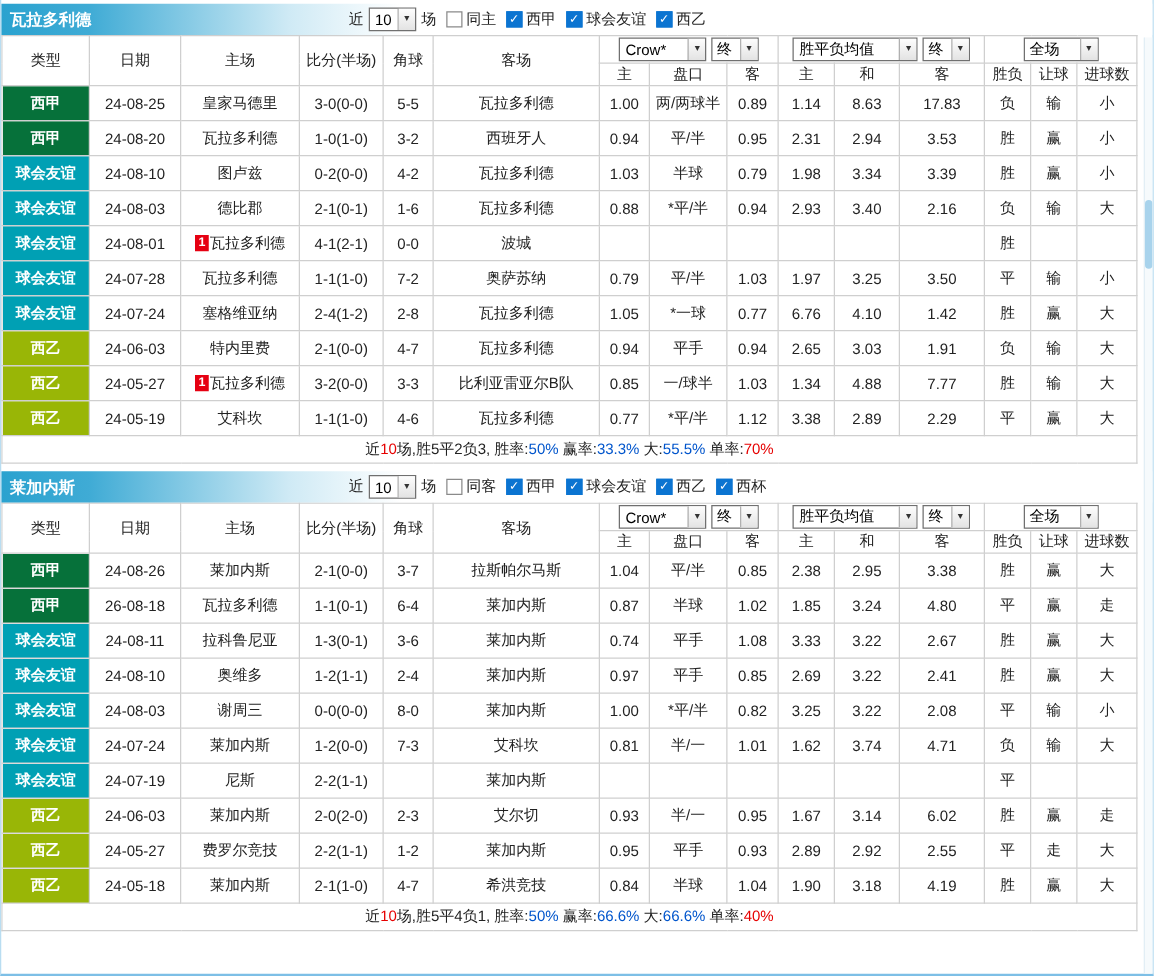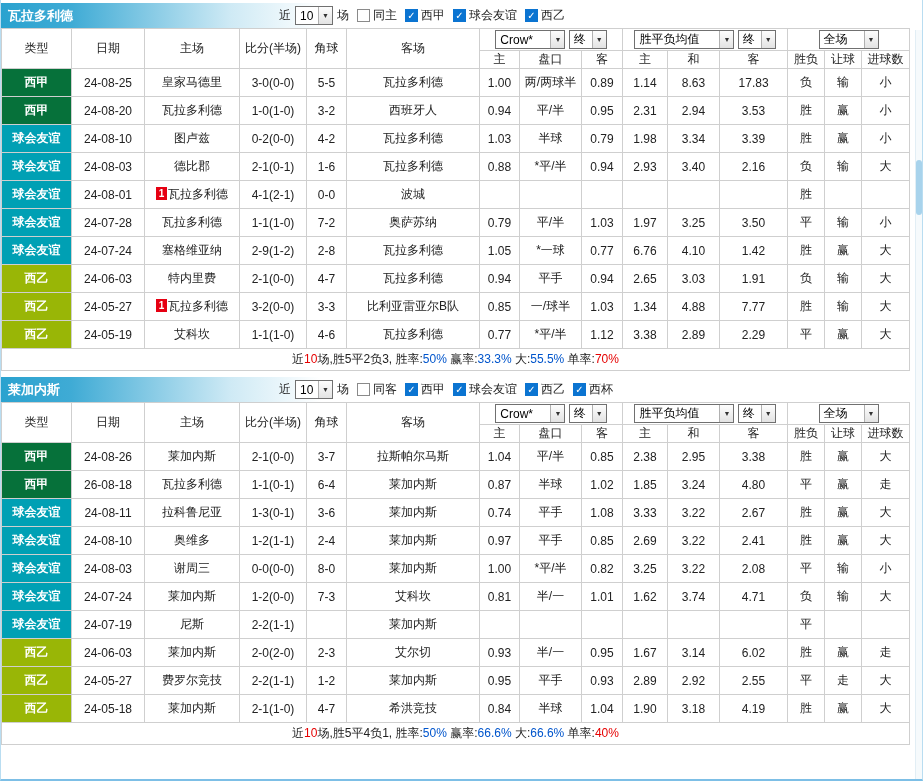--- a/index.html
+++ b/index.html
@@ -317,21 +317,21 @@
             <td class="c-b">3.25</td>
             <td>3.50</td>
             <td class="c-k">平</td>
             <td class="c-g">输</td>
             <td class="c-g">小</td>
           </tr>
           <tr>
             <td class="type-cell" style="background: rgb(0, 160, 180);">球会友谊</td>
             <td>24-07-24</td>
             <td>塞格维亚纳</td>
-            <td class="c-r">2-9(1-2)</td>
+            <td class="c-r">2-4(1-2)</td>
             <td>2-8</td>
             <td class="c-g">瓦拉多利德</td>
             <td>1.05</td>
             <td class="c-r">*一球</td>
             <td>0.77</td>
             <td>6.76</td>
             <td class="c-b">4.10</td>
             <td>1.42</td>
             <td class="c-r">胜</td>
             <td class="c-r">赢</td>

